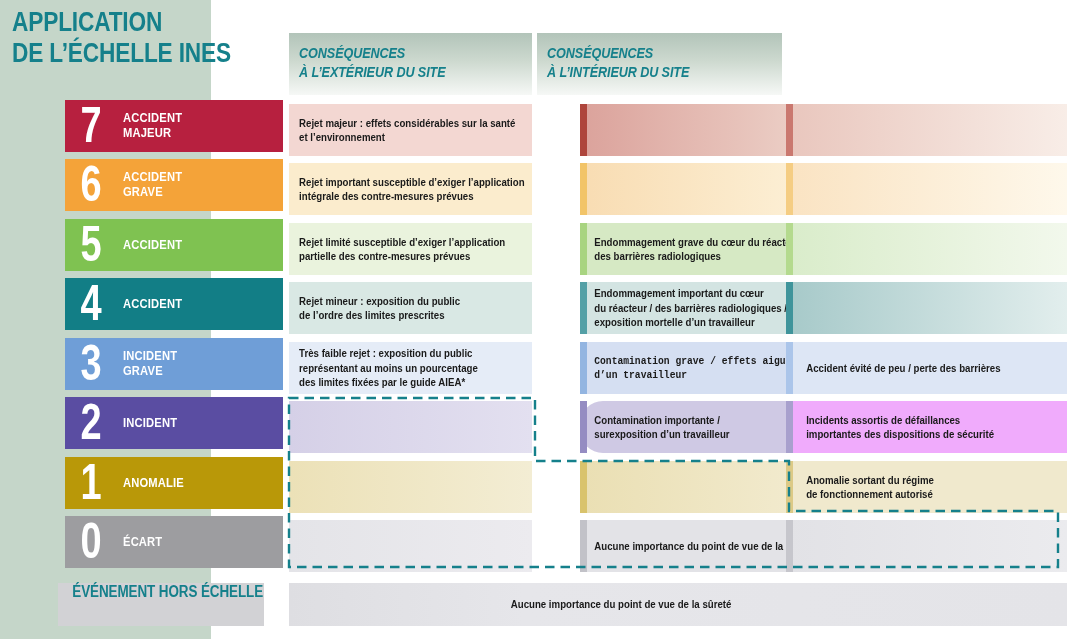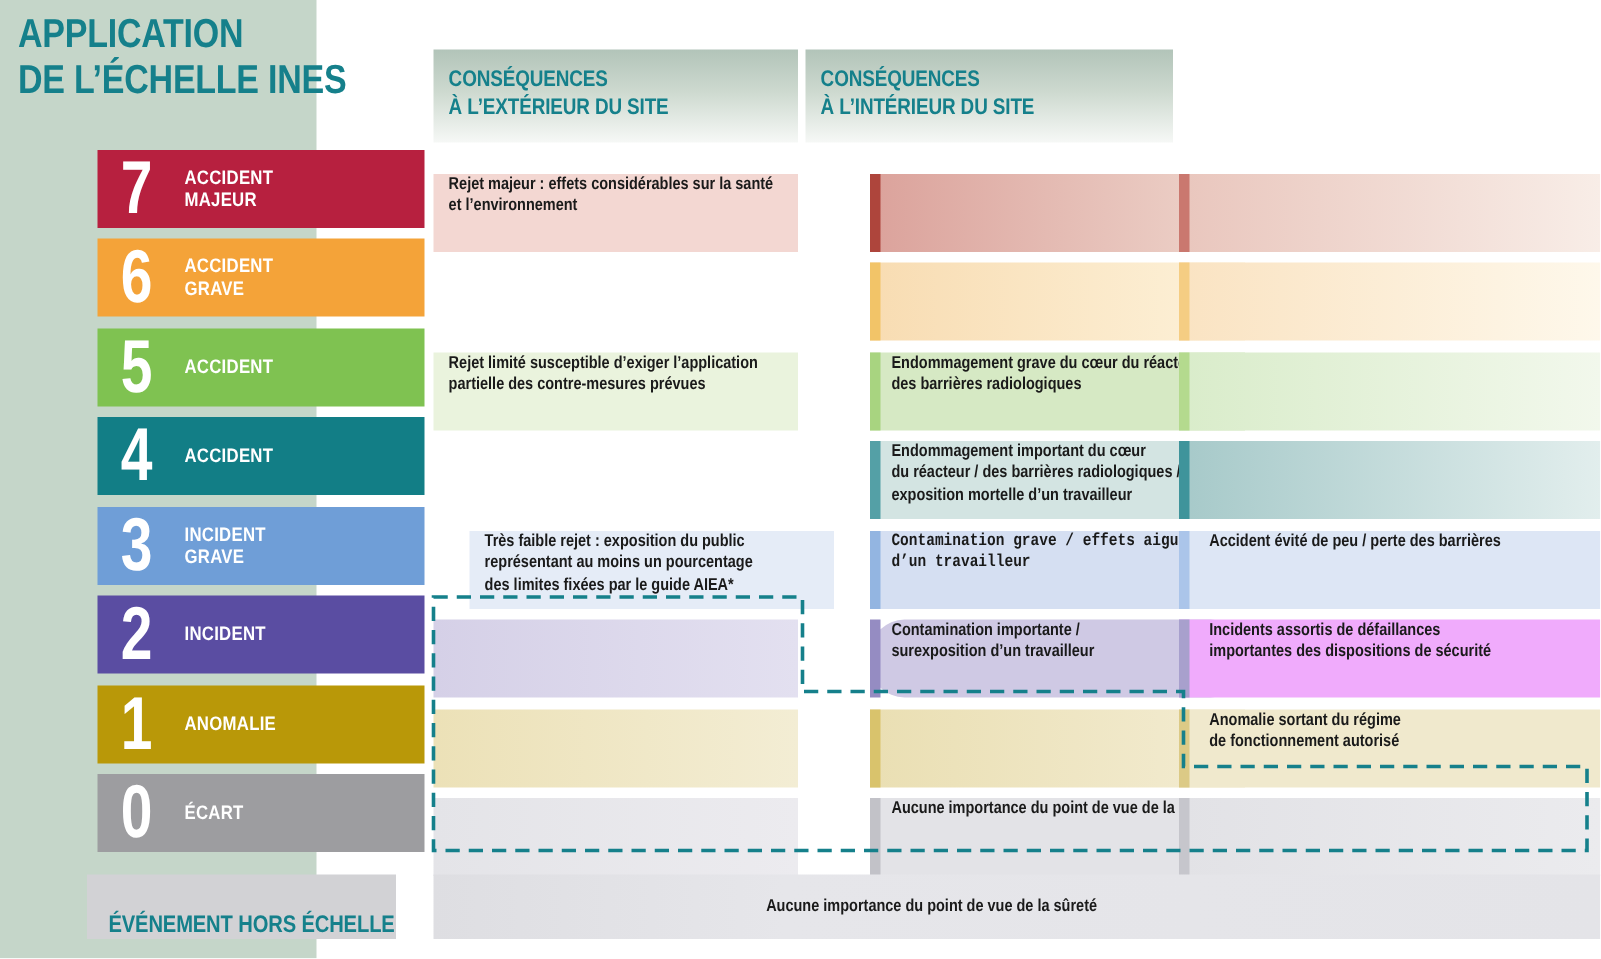--- a/index.html
+++ b/index.html
@@ -6,57 +6,57 @@
   .canvas{
     position:relative;width:1067px;height:639px;overflow:hidden;background:#fff;
     font-family:"Liberation Sans",sans-serif;
   }
   .sage{position:absolute;left:0;top:0;width:211px;height:639px;background:#c5d6c9;}
   .title{
     position:absolute;left:12px;top:7px;margin:0;
     font-size:27px;font-weight:700;line-height:1.14;color:#15808b;
     white-space:pre;transform:scaleX(.84);transform-origin:0 0;letter-spacing:-.2px;
   }
-  .hdr{position:absolute;top:33px;height:62px;background:linear-gradient(180deg,#b2c4b9 0%,#cdd9cf 45%,#f6f8f6 100%);}
+  .hdr{position:absolute;top:33px;height:62px;background:linear-gradient(180deg,#b2c4b9 0%,#cdd9cf 45%,#f6f8f6 100%);font-style:italic;}
   .hdr-1{left:289px;width:243px;}
   .hdr-2{left:537px;width:245px;}
   .hdr-3{left:791px;width:276px;}
   .hdr span{
     display:block;padding:11px 0 0 12px;
     font-size:15px;font-weight:700;line-height:1.25;color:#15808b;
     white-space:pre;transform:scaleX(.84);transform-origin:0 0;letter-spacing:-.1px;
   }
   .row{position:absolute;left:0;width:1067px;height:52px;}
   .numblock{position:absolute;left:65px;top:0;width:218px;height:52px;}
   .num{
     position:absolute;left:0;top:0;width:52px;height:52px;
     font-size:50px;line-height:51px;font-weight:700;color:#fff;text-align:center;
     transform:scaleX(.76);transform-origin:50% 50%;
   }
   .lbl{
     position:absolute;left:58px;top:50%;transform:translateY(-50%) scaleX(.86);transform-origin:0 50%;
     font-size:13px;font-weight:700;line-height:1.12;color:#fff;letter-spacing:.2px;
     white-space:pre;
   }
-  .cell{position:absolute;top:16px;height:52px;display:flex;align-items:flex-start;overflow:visible;}
+  .cell{position:absolute;top:4px;height:52px;display:flex;align-items:center;overflow:visible;}
   .c1{left:289px;width:243px;}
   .c2{left:536px;width:250px;margin-left:44px;}
   .c3{left:786px;width:281px;}
   .accent{position:absolute;left:0;top:0;bottom:0;width:7px;}
   .txt{
     display:block;font-size:11.5px;font-weight:700;line-height:1.25;color:#1a1a1a;
     white-space:pre;transform:scaleX(.84);transform-origin:0 50%;
   }
   .c1 .txt{padding-left:12px;}
   .c2 .txt{padding-left:17px;}
   .c3 .txt{padding-left:24px;}
   .dashes{position:absolute;left:0;top:0;width:1067px;height:639px;pointer-events:none;}
   .foot-block{
     position:absolute;left:58px;top:583px;width:206px;height:43px;background:#d2d2d5;
-    display:flex;align-items:flex-end;
+    display:flex;align-items:flex-start;
   }
   .foot-block span{
     padding-left:17px;font-size:16px;font-weight:700;color:#15808b;letter-spacing:-.1px;
     white-space:pre;transform:scaleX(.84);transform-origin:0 50%;
   }
   .foot-bar{
     position:absolute;left:289px;top:583px;width:778px;height:43px;
     background:linear-gradient(90deg,#dedee2,#e6e6ea 30%,#e4e4e8);
     display:flex;align-items:center;
   }
@@ -101,20 +101,24 @@
           <i class="accent" style="background: rgb(202, 120, 111);"></i>
         </div>
   </div>
 
   <div class="row" style="top: 159px;">
     <div class="numblock" style="background: rgb(244, 163, 57);">
       <div class="num">6</div>
       <div class="lbl">ACCIDENT
 GRAVE</div>
     </div>
+    <div class="cell c1" style="background: rgb(251, 236, 205);">
+          <span class="txt">Rejet important susceptible d’exiger l’application
+intégrale des contre-mesures prévues</span>
+        </div>
     <div class="cell c2" style="background: linear-gradient(90deg, rgb(248, 220, 178), rgb(253, 242, 218));">
           <span class="txt"></span>
           <i class="accent" style="background: rgb(242, 196, 104);"></i>
         </div>
     <div class="cell c3" style="background: linear-gradient(90deg, rgb(250, 227, 194), rgb(254, 248, 235));">
           <span class="txt"></span>
           <i class="accent" style="background: rgb(245, 205, 131);"></i>
         </div>
   </div>
 
@@ -136,39 +140,43 @@
           <span class="txt"></span>
           <i class="accent" style="background: rgb(180, 218, 142);"></i>
         </div>
   </div>
 
   <div class="row" style="top: 278px;">
     <div class="numblock" style="background: rgb(18, 126, 134);">
       <div class="num">4</div>
       <div class="lbl">ACCIDENT</div>
     </div>
+    <div class="cell c1" style="background: rgb(217, 232, 228);">
+          <span class="txt">Rejet mineur : exposition du public
+de l’ordre des limites prescrites</span>
+        </div>
     <div class="cell c2" style="background: rgb(211, 228, 226);">
           <span class="txt">Endommagement important du cœur
 du réacteur / des barrières radiologiques /
 exposition mortelle d’un travailleur</span>
           <i class="accent" style="background: rgb(84, 160, 166);"></i>
         </div>
     <div class="cell c3" style="background: linear-gradient(90deg, rgb(166, 201, 201), rgb(226, 238, 237));">
           <span class="txt"></span>
           <i class="accent" style="background: rgb(63, 148, 155);"></i>
         </div>
   </div>
 
   <div class="row" style="top: 338px;">
     <div class="numblock" style="background: rgb(111, 158, 215);">
       <div class="num">3</div>
       <div class="lbl">INCIDENT
 GRAVE</div>
     </div>
-    <div class="cell c1" style="background: rgb(229, 236, 247); margin-left: 24px;">
+    <div class="cell c1" style="background: rgb(229, 236, 247);">
           <span class="txt">Très faible rejet : exposition du public
 représentant au moins un pourcentage
 des limites fixées par le guide AIEA*</span>
         </div>
     <div class="cell c2" style="background: rgb(213, 223, 242); font-family: Liberation Mono, monospace;">
           <span class="txt">Contamination grave / effets aigus sur la santé
 d’un travailleur</span>
           <i class="accent" style="background: rgb(147, 181, 225);"></i>
         </div>
     <div class="cell c3" style="background: rgb(221, 230, 245);">

